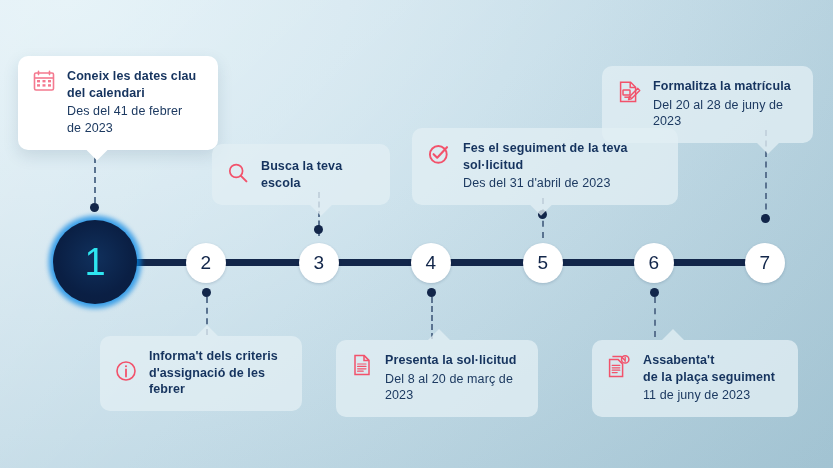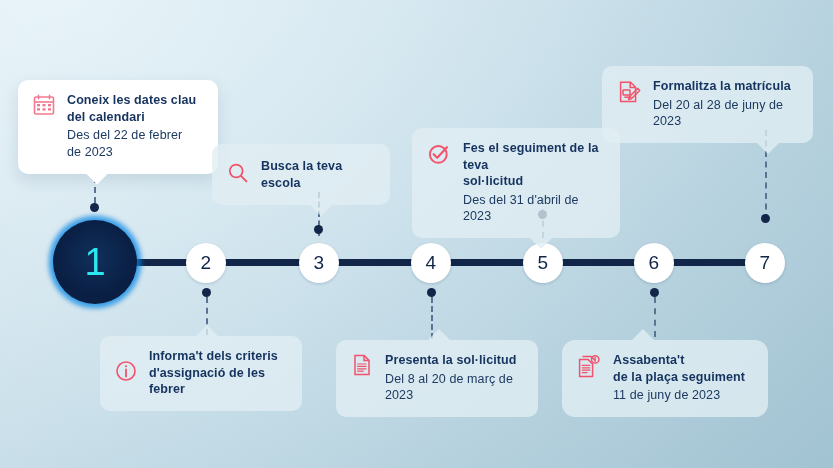--- a/index.html
+++ b/index.html
@@ -133,38 +133,38 @@
 
   <div class="dash" style="left:542px;top:198px;height:40px;"></div>
   <div class="dot" style="left:538px;top:210px;"></div>
 
   <div class="dot" style="left:650px;top:288px;"></div>
   <div class="dash" style="left:654px;top:297px;height:40px;"></div>
 
   <div class="dash" style="left:765px;top:130px;height:90px;"></div>
   <div class="dot" style="left:761px;top:214px;"></div>
 
-  <div class="card white" style="left:18px;top:56px;width:200px;margin-top:24px;">
+  <div class="card white" style="left:18px;top:56px;width:200px;">
     <span class="ico">
       <svg width="24" height="24" viewBox="0 0 24 24" fill="none" stroke="#f4798f" stroke-width="1.6">
         <rect x="2.5" y="4" width="19" height="17" rx="1.5"></rect>
         <path d="M2.5 9h19" stroke-width="1.6"></path>
         <path d="M6.5 2.2v3.4M17.5 2.2v3.4" stroke-linecap="round"></path>
         <rect x="5" y="11" width="3" height="2.4" fill="#f4798f" stroke="none"></rect>
         <rect x="10.5" y="11" width="3" height="2.4" fill="#f4798f" stroke="none"></rect>
         <rect x="16" y="11" width="3" height="2.4" fill="#f4798f" stroke="none"></rect>
         <rect x="5" y="15.2" width="3" height="2.4" fill="#f4798f" stroke="none"></rect>
         <rect x="10.5" y="15.2" width="3" height="2.4" fill="#f4798f" stroke="none"></rect>
         <rect x="16" y="15.2" width="3" height="2.4" fill="#f4798f" stroke="none"></rect>
       </svg>
     </span>
     <div class="txt">
       <div class="t-title">Coneix les dates clau</div>
       <div class="t-title">del calendari</div>
-      <div class="t-sub">Des del 22 de febrer</div>
+      <div class="t-sub">Des del 41 de febrer</div>
       <div class="t-sub" style="margin-top:0">de 2023</div>
     </div>
     <span class="tail-down" style="left:68px;">
         <i></i>
       </span>
   </div>
 
   <div class="card tint" style="left:212px;top:144px;width:178px;align-items:center;padding-top:14px;padding-bottom:14px;">
     <span class="ico">
       <svg width="24" height="24" viewBox="0 0 24 24" fill="none" stroke="#f2526b" stroke-width="1.7">
@@ -173,21 +173,21 @@
       </svg>
     </span>
     <div class="txt">
       <div class="t-title">Busca la teva escola</div>
     </div>
     <span class="tail-down" style="left:98px;">
         <i></i>
       </span>
   </div>
 
-  <div class="card tint" style="left:412px;top:128px;width:208px;">
+  <div class="card tint" style="left:412px;top:128px;width:266px;">
     <span class="ico">
       <svg width="26" height="26" viewBox="0 0 26 26" fill="none" stroke="#f2526b" stroke-width="1.9">
         <circle cx="12.3" cy="13.4" r="8.4"></circle>
         <path d="M7.6 13.2l3.6 3.5L21 6.2" stroke-linecap="round" stroke-linejoin="round" stroke-width="2.1"></path>
       </svg>
     </span>
     <div class="txt">
       <div class="t-title">Fes el seguiment de la teva</div>
       <div class="t-title">sol·licitud</div>
       <div class="t-sub">Des del 31 d'abril de 2023</div>
@@ -243,21 +243,21 @@
     </span>
     <div class="txt">
       <div class="t-title">Presenta la sol·licitud</div>
       <div class="t-sub">Del 8 al 20 de març de 2023</div>
     </div>
     <span class="tail-up" style="left:92px;">
         <i></i>
       </span>
   </div>
 
-  <div class="card tint" style="left:562px;top:340px;width:206px;border-radius:13px;">
+  <div class="card tint" style="left:592px;top:340px;width:206px;">
     <span class="ico">
       <svg width="26" height="26" viewBox="0 0 26 26" fill="none" stroke="#f2526b" stroke-width="1.5">
         <path d="M3.6 6.6h8.6l4.4 4.4v12.4H3.6z"></path>
         <path d="M6.4 3.4h8.6l4.4 4.4"></path>
         <path d="M6.2 12.4h7.6M6.2 14.8h7.6M6.2 17.2h7.6M6.2 19.6h5" stroke-linecap="round" stroke-width="1.2"></path>
         <circle cx="19.2" cy="6.4" r="3.7"></circle>
         <path d="M19.2 4.4v2.6" stroke-linecap="round" stroke-width="1.3"></path>
         <circle cx="19.2" cy="8.4" r="0.65" fill="#f2526b" stroke="none"></circle>
       </svg>
     </span>

